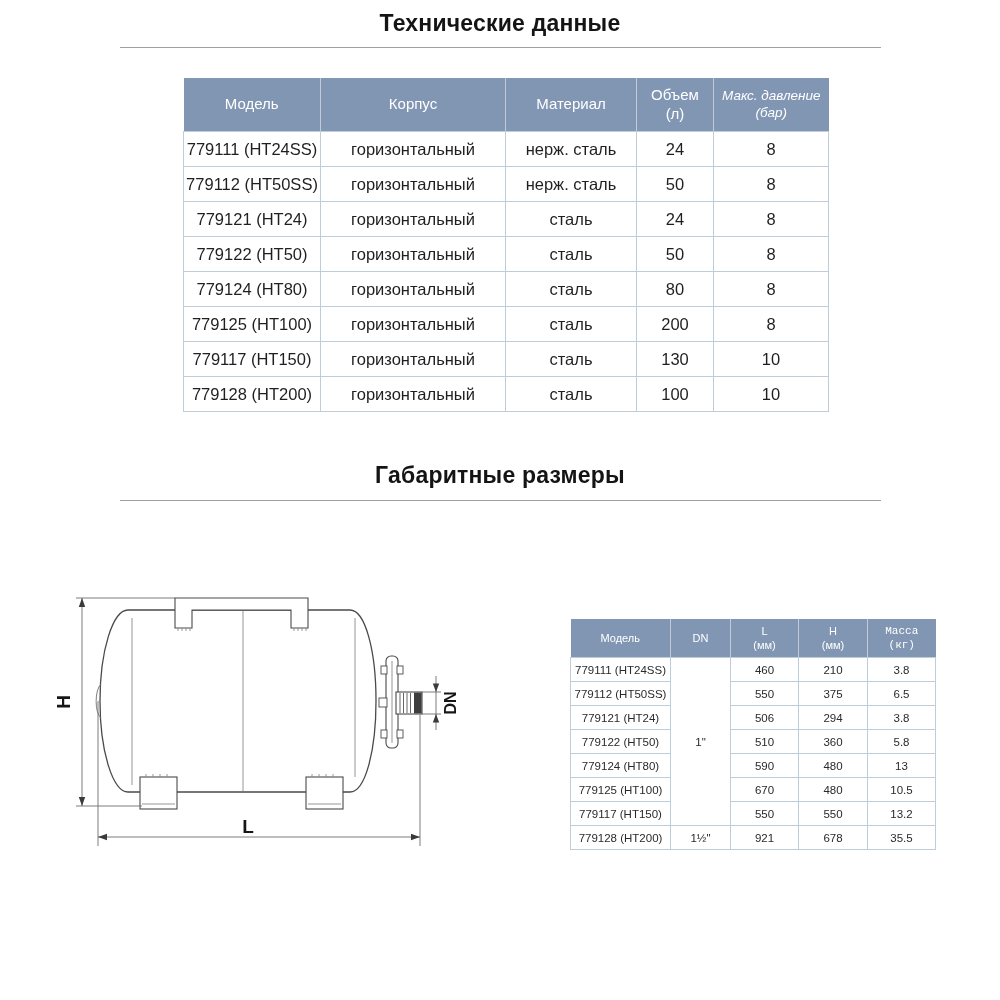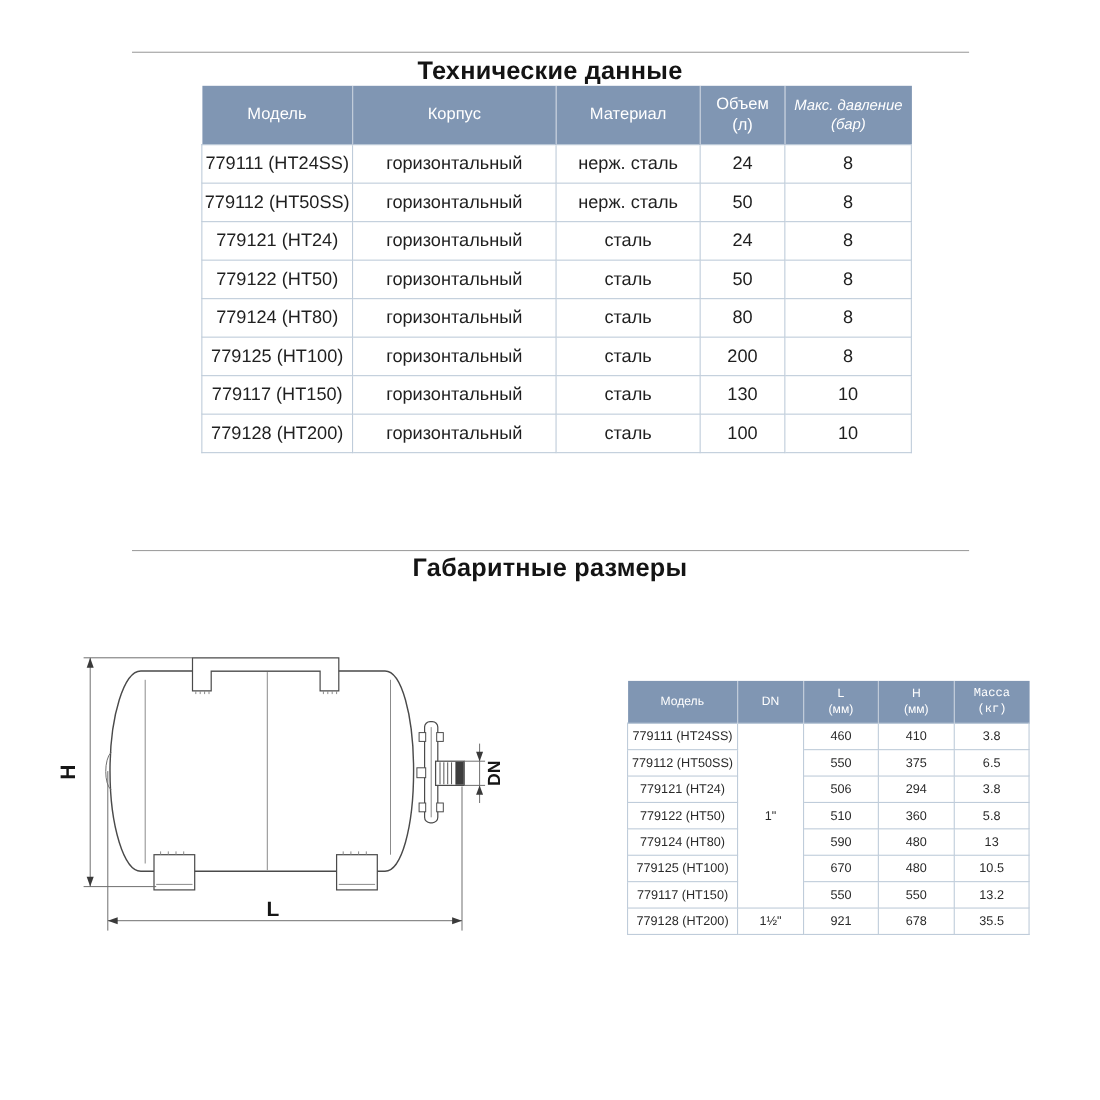--- a/index.html
+++ b/index.html
@@ -11,21 +11,21 @@
     --line:#4a4a4a;
     --dim-line:#6e6e6e;
   }
   html,body{margin:0;padding:0;}
   body{
     width:1000px;height:1000px;position:relative;background:#ffffff;
     font-family:"Liberation Sans", sans-serif;overflow:hidden;
   }
   .title{
     position:absolute;left:0;width:1000px;text-align:center;
-    font-size:23px;font-weight:700;color:#141414;letter-spacing:.2px;margin-top:41px;
+    font-size:23px;font-weight:700;color:#141414;letter-spacing:.2px;
   }
   .rule{
     position:absolute;left:120px;width:761px;height:1px;background:var(--rule);
   }
   
   table{border-collapse:collapse;table-layout:fixed;}
   table.spec{position:absolute;left:183px;top:78px;width:645px;}
   .spec th{
     background:var(--header-bg);color:var(--header-text);font-weight:400;
     font-size:15px;line-height:1.25;height:53px;vertical-align:middle;
@@ -267,21 +267,21 @@
           <div>Масса</div>
           <div>(кг)</div>
         </th>
     </tr>
   </thead>
   <tbody>
     <tr>
       <td>779111 (HT24SS)</td>
       <td rowspan="7">1"</td>
       <td>460</td>
-      <td>410</td>
+      <td>210</td>
       <td>3.8</td>
     </tr>
     <tr>
       <td>779112 (HT50SS)</td>
       <td>550</td>
       <td>375</td>
       <td>6.5</td>
     </tr>
     <tr>
       <td>779121 (HT24)</td>

